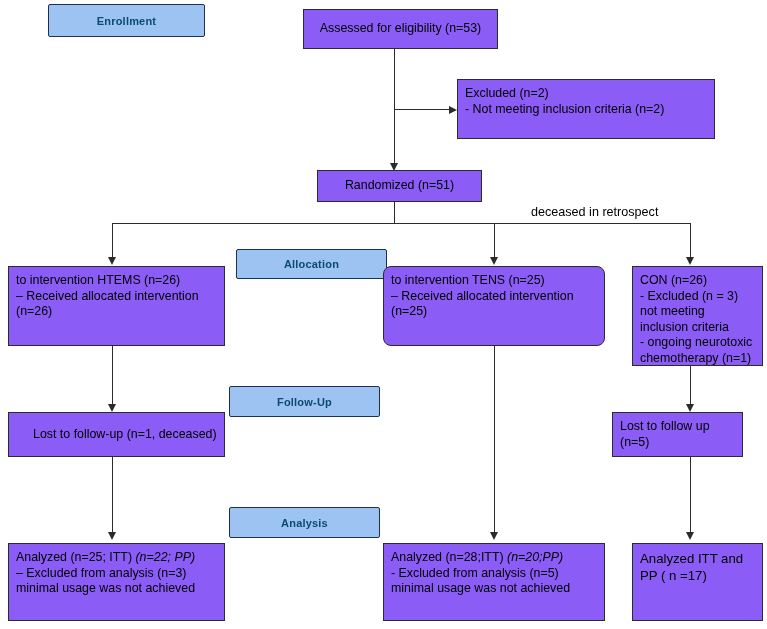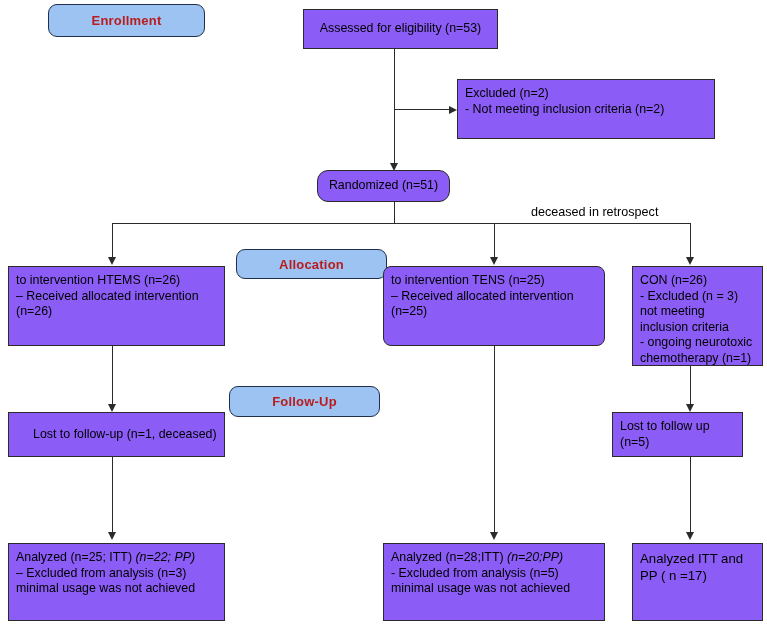--- a/index.html
+++ b/index.html
@@ -27,25 +27,25 @@
     padding:0;white-space:nowrap;
   }
   .box .ital{font-style:italic;}
 
   
   .stage{
     position:absolute;
     box-sizing:border-box;
     background:#9dc3f2;
     border:1.6px solid #1f2f4d;
-    border-radius:9px;
+    border-radius:2px;
     display:flex;align-items:center;justify-content:center;
-    color:#b91c1c;
+    color:#0c4a6e;
     font-weight:bold;
-    font-size:13px;
+    font-size:11px;
     letter-spacing:.2px;
   }
 
   
   .vline{position:absolute;width:1.4px;background:#2b2b2b;}
   .hline{position:absolute;height:1.4px;background:#2b2b2b;}
   .arrow-down{
     position:absolute;width:0;height:0;
     border-left:4.5px solid transparent;
     border-right:4.5px solid transparent;
@@ -69,34 +69,35 @@
 <body>
 
 <div id="canvas">
 
   <div class="stage" style="left:48px;top:4px;width:157px;height:33px;">Enrollment</div>
 
   <div class="stage" style="left:236px;top:249px;width:151px;height:30px;">Allocation</div>
 
   <div class="stage" style="left:229px;top:386px;width:151px;height:31px;">Follow-Up</div>
 
+  <div class="stage" style="left:229px;top:507px;width:151px;height:31px;">Analysis</div>
 
   <div class="box center" style="left:303px;top:9px;width:195px;height:40px;">Assessed for eligibility (n=53)</div>
 
   <div class="vline" style="left:394px;top:49px;height:116px;"></div>
 
   <div class="hline" style="left:394px;top:109px;width:55px;"></div>
   <div class="arrow-right" style="left:449px;top:105.5px;"></div>
 
   <div class="box" style="left:457px;top:79px;width:258px;height:60px;">Excluded  (n=2)
 - Not meeting inclusion criteria (n=2)</div>
 
   <div class="arrow-down" style="left:389.5px;top:163px;"></div>
 
-  <div class="box center" style="left:317px;top:170px;width:133px;height:32px;border-radius:11px;">Randomized (n=51)</div>
+  <div class="box center" style="left:317px;top:170px;width:165px;height:32px;">Randomized (n=51)</div>
 
   <div class="vline" style="left:394px;top:202px;height:21px;"></div>
 
   <div class="hline" style="left:112px;top:223px;width:579px;"></div>
 
   <div class="vline" style="left:112px;top:223px;height:36px;"></div>
   <div class="arrow-down" style="left:108px;top:257px;"></div>
 
   <div class="vline" style="left:494px;top:223px;height:36px;"></div>
   <div class="arrow-down" style="left:490px;top:257px;"></div>

